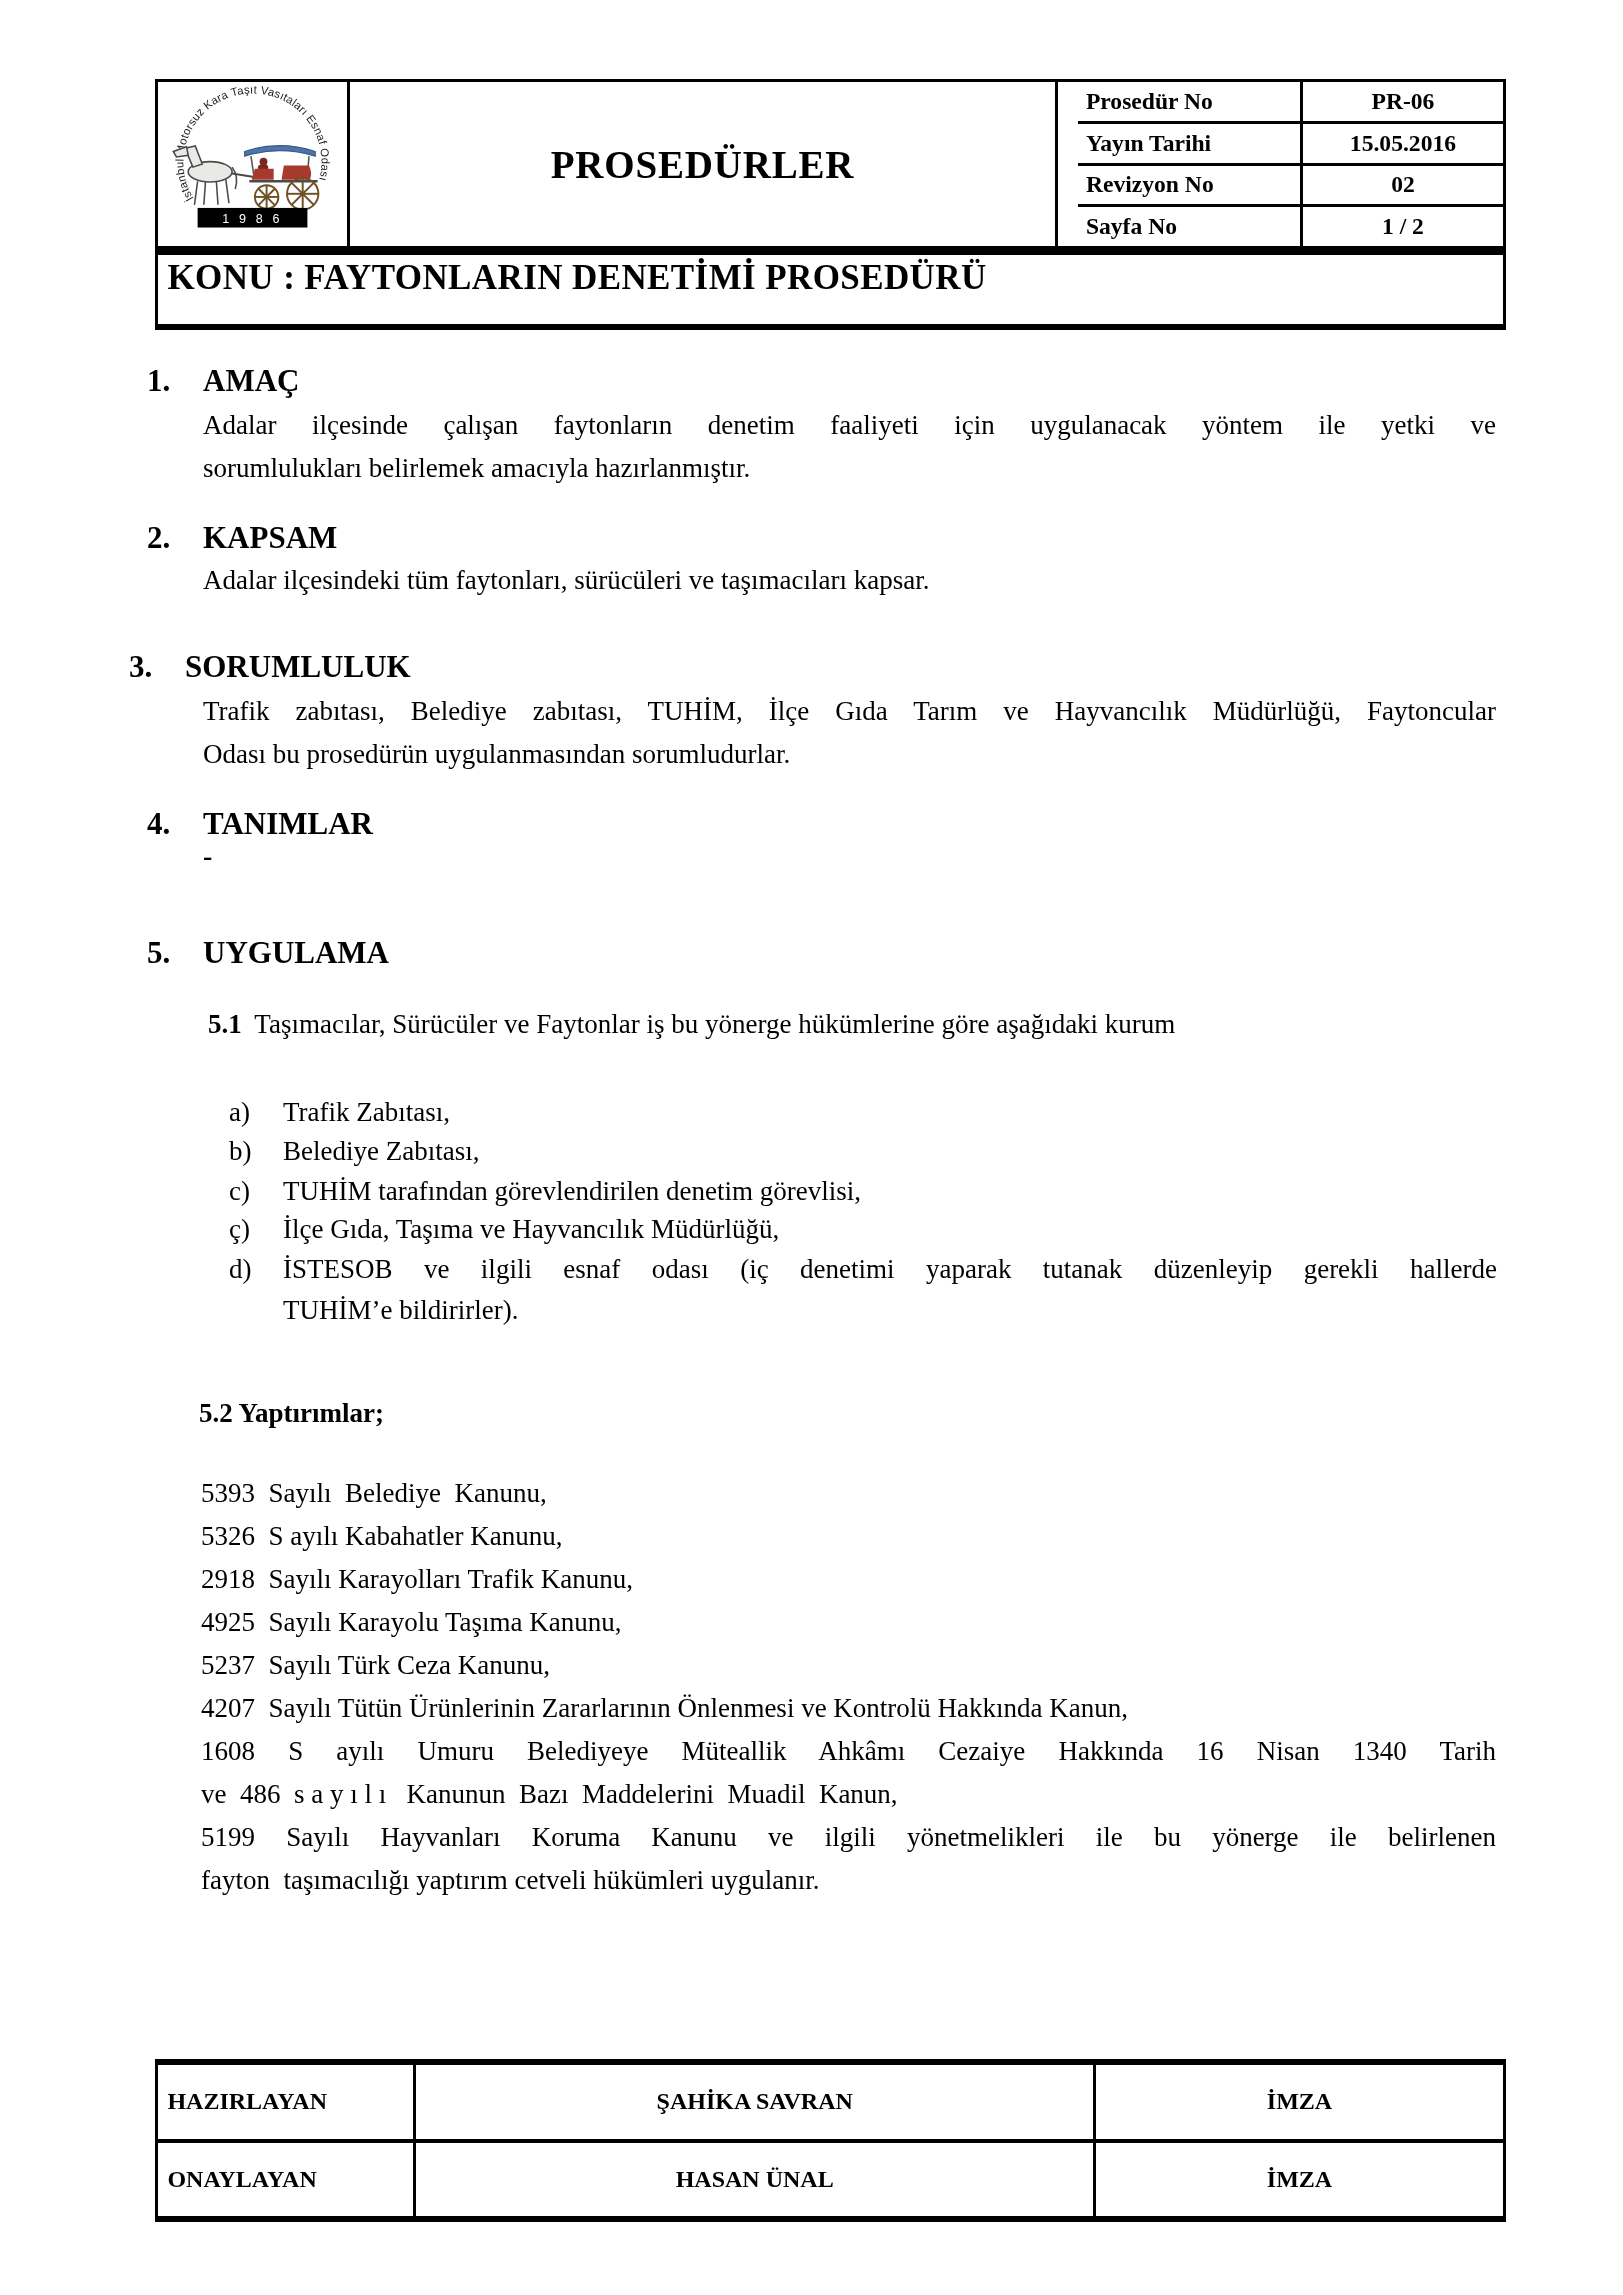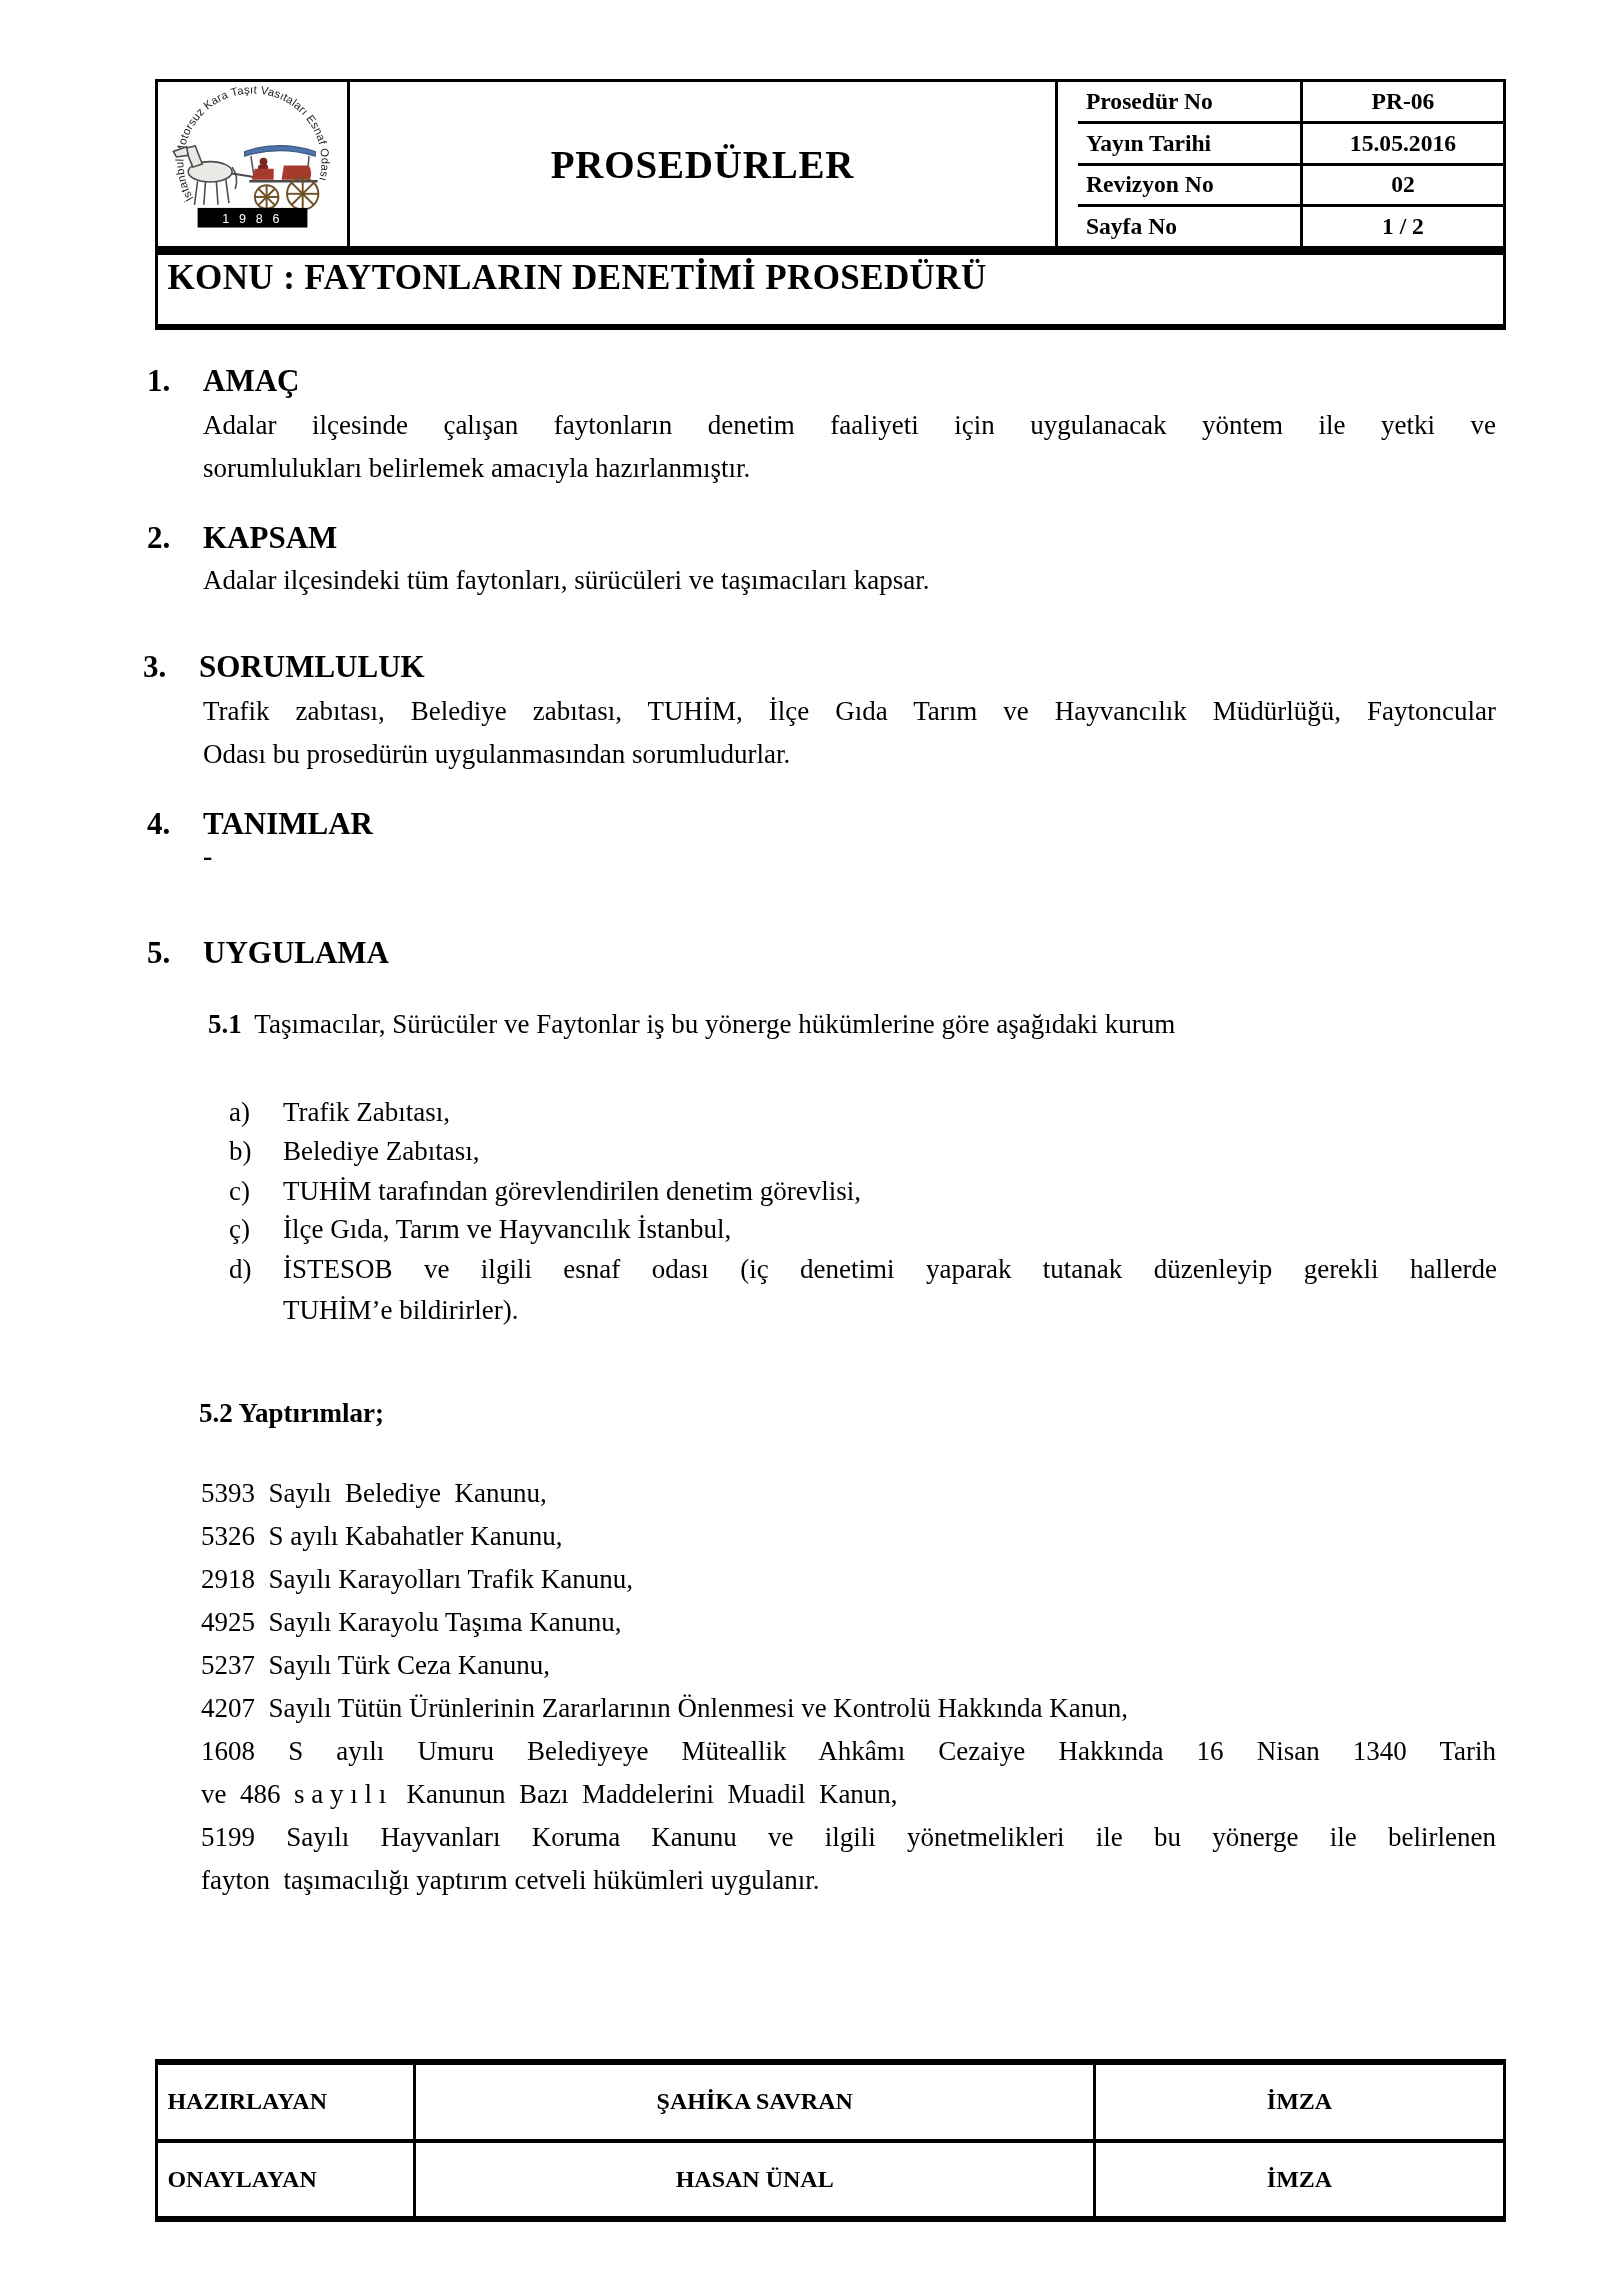--- a/index.html
+++ b/index.html
@@ -252,21 +252,21 @@
     <div class="line">sorumlulukları belirlemek amacıyla hazırlanmıştır.</div>
   </div>
 
   <div class="abs h-sec" style="left:147px; top:520px;">
     <span class="hnum">2.</span><span>KAPSAM</span>
   </div>
   <div class="abs para" style="left:203px; top:559px;">
     <div class="line">Adalar ilçesindeki tüm faytonları, sürücüleri ve taşımacıları kapsar.</div>
   </div>
 
-  <div class="abs h-sec" style="left:143px; top:649px;">
+  <div class="abs h-sec" style="left:129px; top:649px;">
     <span class="hnum">3.</span><span>SORUMLULUK</span>
   </div>
   <div class="abs para" style="left:203px; top:690px;">
     <div class="line stretch">Trafik zabıtası, Belediye zabıtası, TUHİM, İlçe Gıda Tarım ve Hayvancılık Müdürlüğü, Faytoncular</div>
     <div class="line">Odası bu prosedürün uygulanmasından sorumludurlar.</div>
   </div>
 
   <div class="abs h-sec" style="left:147px; top:806px;">
     <span class="hnum">4.</span><span>TANIMLAR</span>
   </div>
@@ -283,21 +283,21 @@
   <div class="abs item" style="left:229px; top:1093px;">
     <span class="letter">a)</span><span>Trafik Zabıtası,</span>
   </div>
   <div class="abs item" style="left:229px; top:1132px;">
     <span class="letter">b)</span><span>Belediye Zabıtası,</span>
   </div>
   <div class="abs item" style="left:229px; top:1172px;">
     <span class="letter">c)</span><span>TUHİM tarafından görevlendirilen denetim görevlisi,</span>
   </div>
   <div class="abs item" style="left:229px; top:1210px;">
-    <span class="letter">ç)</span><span>İlçe Gıda, Tarım ve Hayvancılık İstanbul,</span>
+    <span class="letter">ç)</span><span>İlçe Gıda, Taşıma ve Hayvancılık Müdürlüğü,</span>
   </div>
   <div class="abs item-d1" style="left:229px; top:1249px;">
     <span class="letter">d)</span>
       <span class="dtext">İSTESOB ve ilgili esnaf odası (iç denetimi yaparak tutanak düzenleyip gerekli hallerde</span>
   </div>
   <div class="abs item-d2" style="left:283px; top:1290px;">TUHİM’e bildirirler).</div>
 
   <div class="abs p52" style="left:199px; top:1392px;">5.2 Yaptırımlar;</div>
 
   <div class="abs laws" style="left:201px; top:1472px;">

